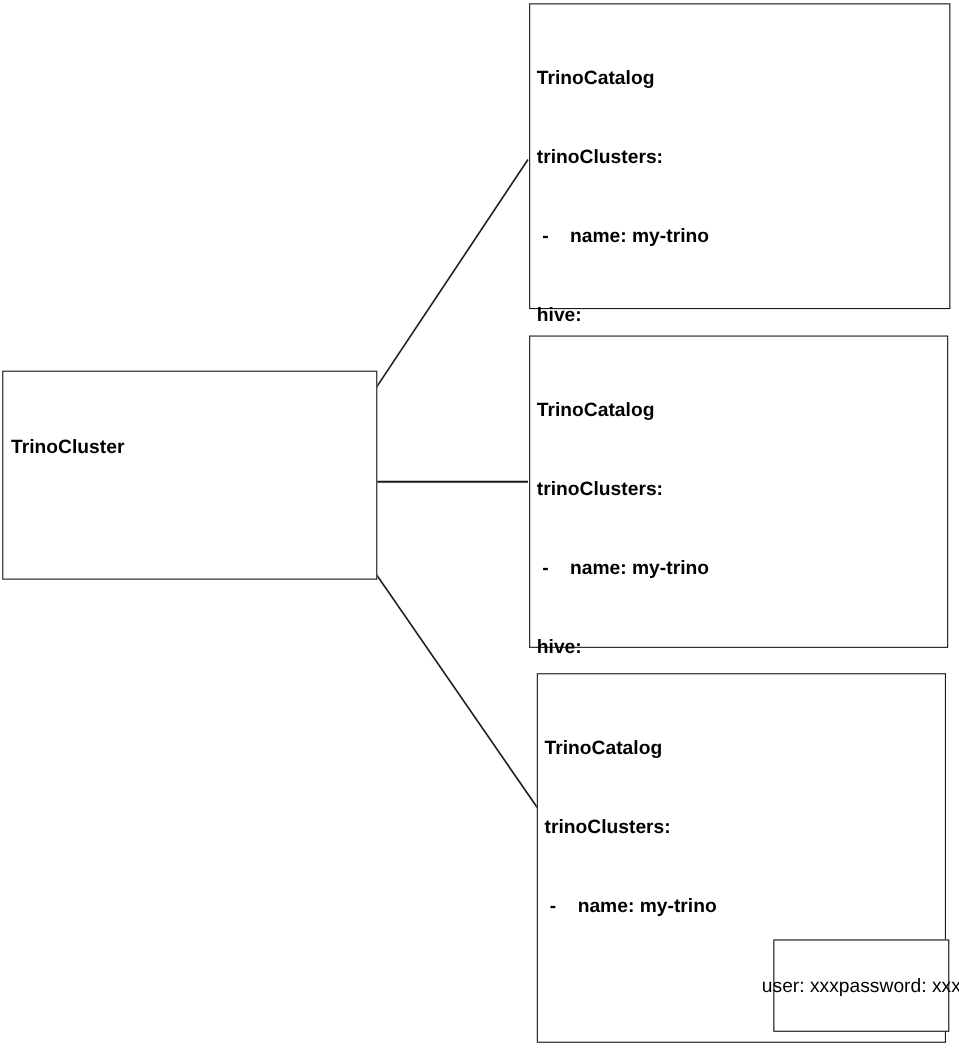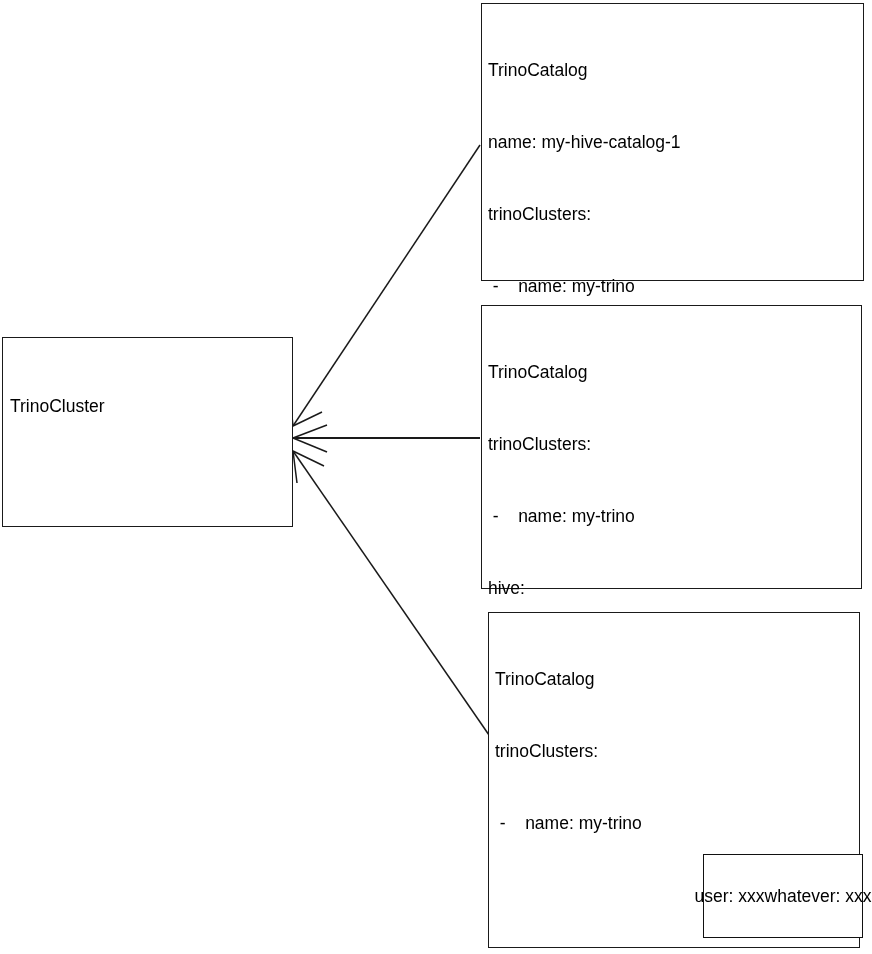--- a/index.html
+++ b/index.html
@@ -35,27 +35,28 @@
   }
   .node-text {
     font-size: 17.5px;
     line-height: 24px;
     white-space: pre;
     color: #000000;
   }
   .yaml-line {
     white-space: pre;
     font-family: "Liberation Sans", sans-serif;
+    font-weight: bold;
   }
 
   
   #node-trinocluster {
     left: 2px;
     top: 337px;
-    width: 291px;
+    width: 341px;
     height: 190px;
   }
   #node-trinocluster .node-text {
     padding: 8px 0 0 7px;
   }
 
   
   #node-catalog-hive-1 {
     left: 481px;
     top: 3px;
@@ -135,21 +136,20 @@
 
   <div class="node" id="node-trinocluster">
     <div class="node-text">
       <div class="yaml-line">TrinoCluster</div>
     </div>
   </div>
 
   <div class="node node-catalog" id="node-catalog-hive-1">
     <div class="node-text">
       <div class="yaml-line">TrinoCatalog</div>
-      <div class="yaml-line">name: my-hive-catalog-1</div>
       <div class="yaml-line">trinoClusters:</div>
       <div class="yaml-line"> -    name: my-trino</div>
       <div class="yaml-line">hive:</div>
       <div class="yaml-line">   s3: # S3ConnnectionSpec</div>
       <div class="yaml-line">      inline:</div>
       <div class="yaml-line">         host: minio</div>
       <div class="yaml-line">   metastore: # whatever</div>
     </div>
   </div>
 
@@ -170,17 +170,17 @@
       <div class="yaml-line">TrinoCatalog</div>
       <div class="yaml-line">trinoClusters:</div>
       <div class="yaml-line"> -    name: my-trino</div>
       
       
       
     </div>
 
     <div id="node-credentials">
       <div class="cred-line">user: xxx</div>
-      <div class="cred-line">whatever: xxx</div>
+      <div class="cred-line">password: xxx</div>
     </div>
   </div>
 
 </div>
 
 </body></html>

